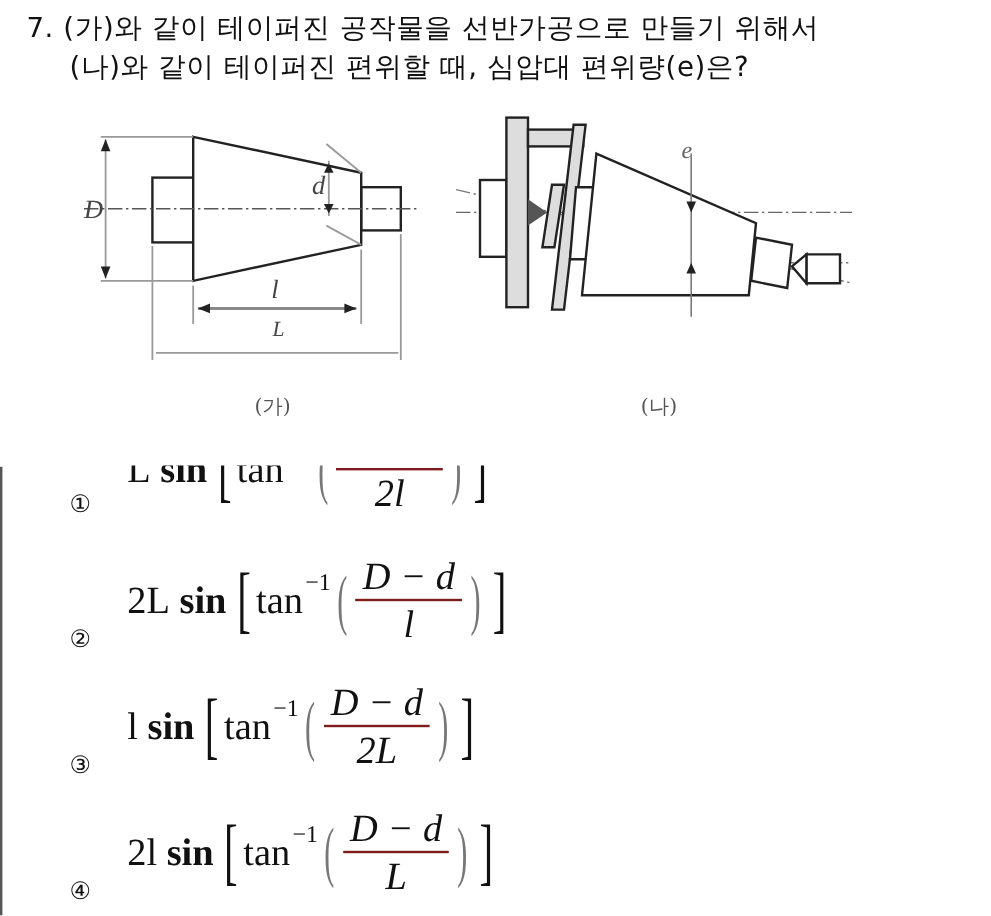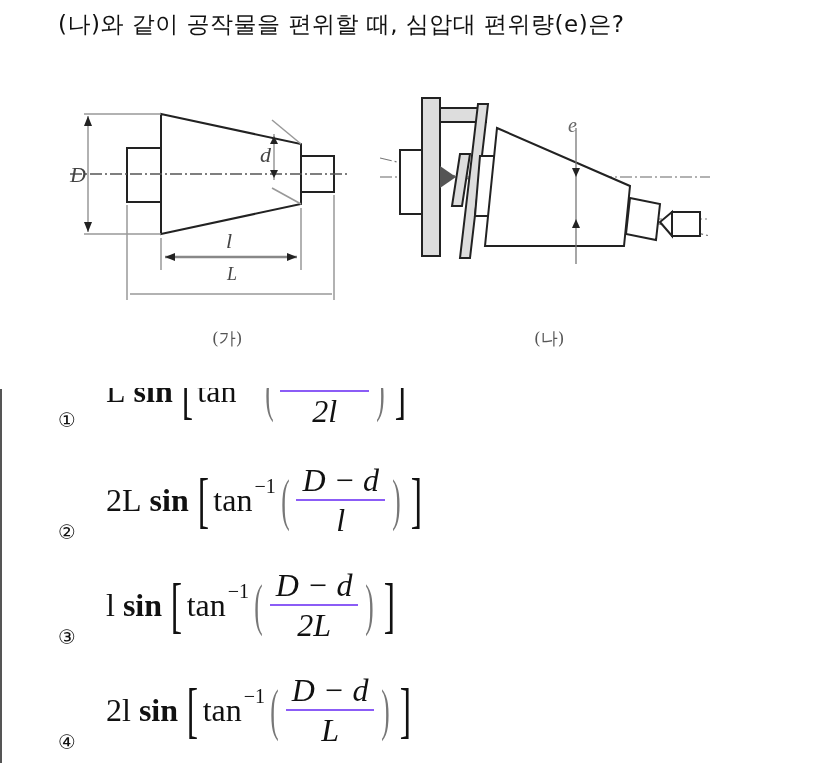--- a/index.html
+++ b/index.html
@@ -11,30 +11,31 @@
   .left-rule { position: absolute; left: 0; top: 389px; width: 2px; height: 374px; background: #555; }
   .choice { position: absolute; left: 58px; height: 90px; width: 420px; }
   .choice .num { position: absolute; left: 0; font-size: 20px; font-family: "DejaVu Sans", sans-serif; }
   .formula { position: absolute; left: 48px; top: 0; font-family: "Liberation Serif", "DejaVu Serif", serif; font-size: 32px; display: flex; align-items: center; height: 90px; white-space: nowrap; }
   .formula .coef { margin-right: 8px; }
   .formula .func { margin-right: 4px; font-weight: bold; }
   .br { font-size: 62px; font-weight: 100; line-height: 1; transform: scaleX(0.55); display: inline-block; }
   .par { font-size: 56px; font-weight: 100; color: #777; line-height: 1; transform: scaleX(0.45); display: inline-block; }
   .sup { font-size: 20px; position: relative; top: -14px; margin-left: 2px; }
   .frac { display: inline-flex; flex-direction: column; align-items: center; margin: 0 2px; }
-  .frac .numer { font-style: italic; padding: 0 6px; border-bottom: 2px solid #8b5cf6; line-height: 38px; }
+  .frac .numer { font-style: italic; padding: 0 6px; border-bottom: 2px solid #7f1d1d; line-height: 38px; }
   .frac .denom { font-style: italic; line-height: 38px; }
   .clip1 { position: absolute; left: 0; top: 0; width: 420px; height: 60px; overflow: hidden; }
   .clip1 .formula { top: -42px; }
 </style>
 </head>
 <body>
 
 <div class="question">
-  <div class="line2">(나)와 같이 공작물을 편위할 때, 심압대 편위량(e)은?</div>
+  <div><span>7.</span> <span>(가)와 같이 테이퍼진 공작물을 선반가공으로 만들기 위해서</span></div>
+  <div class="line2">(나)와 같이 테이퍼진 편위할 때, 심압대 편위량(e)은?</div>
 </div>
 
 <svg class="fig" style="left:60px;top:100px" width="290" height="205" viewBox="0 0 290 205">
   <g stroke="#222" stroke-width="2" fill="none">
     <rect x="67" y="48" width="34" height="54"></rect>
     <polygon points="101,14 241,44 241,104 101,134" fill="#fff"></polygon>
     <rect x="241" y="56" width="33" height="36"></rect>
   </g>
   <line x1="10" y1="74" x2="290" y2="74" stroke="#555" stroke-width="1.3" stroke-dasharray="12,3,2,3"></line>
   <g stroke="#999" stroke-width="1.5">

